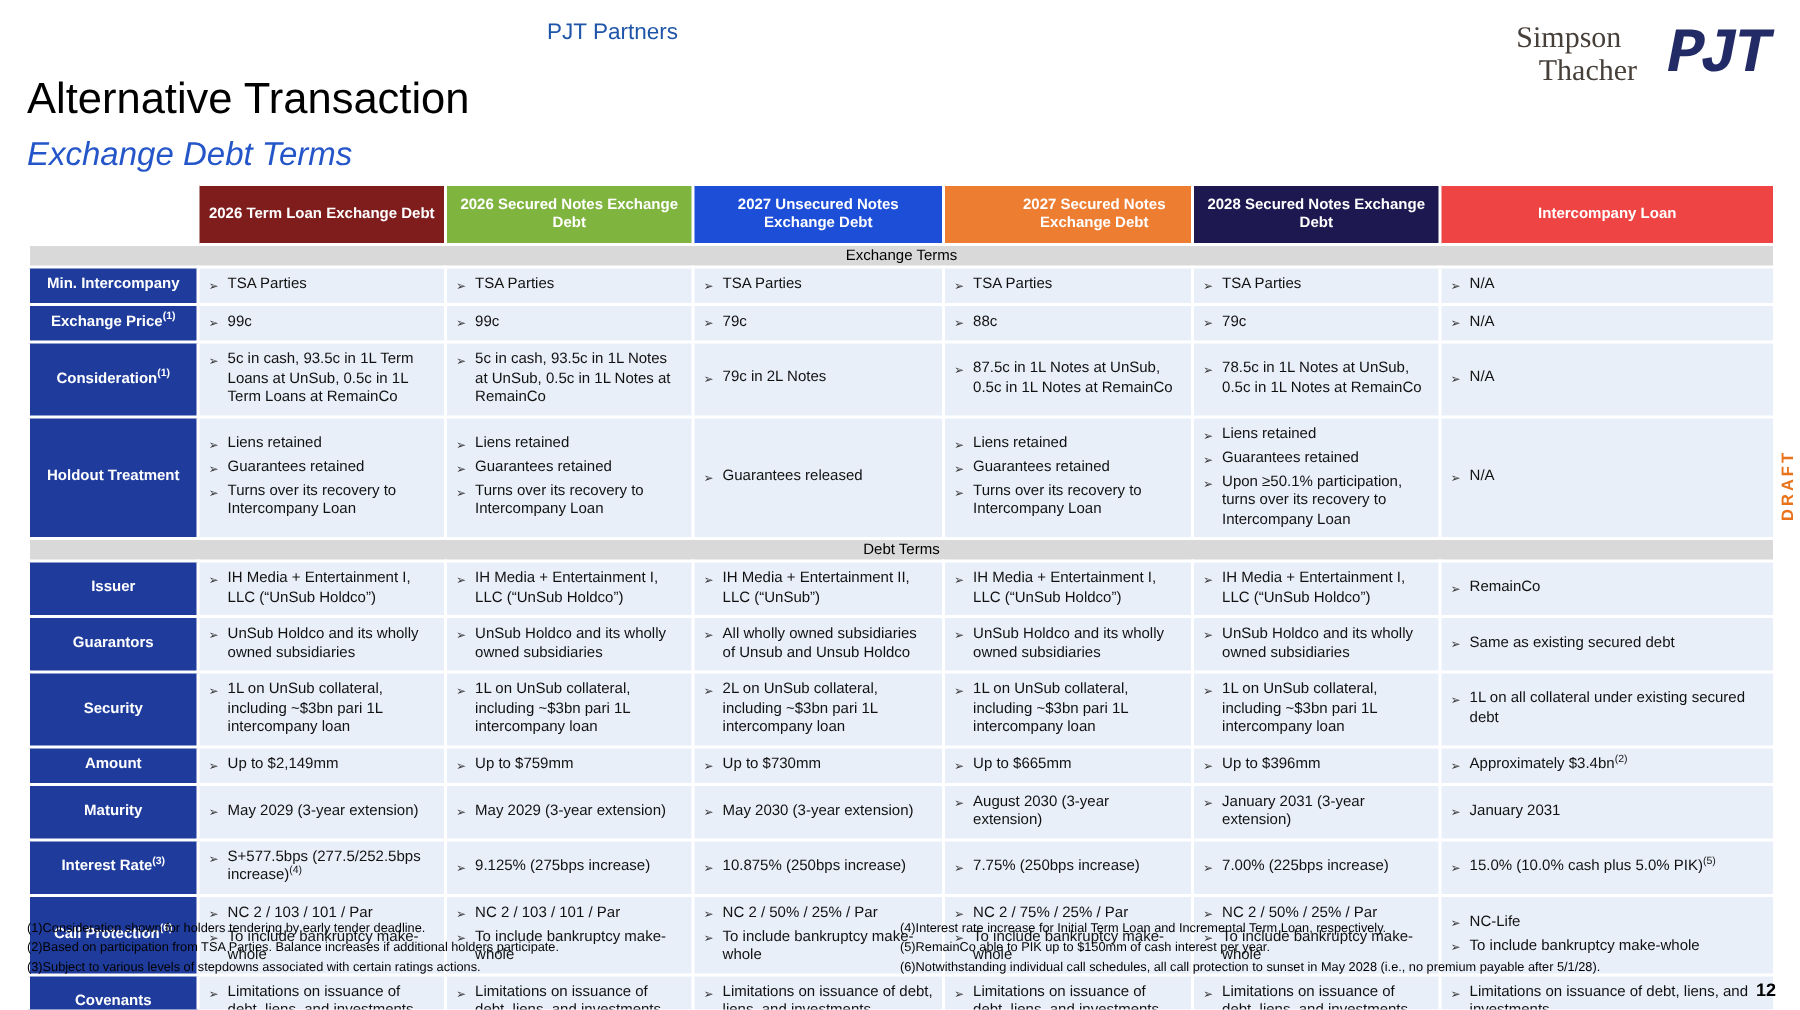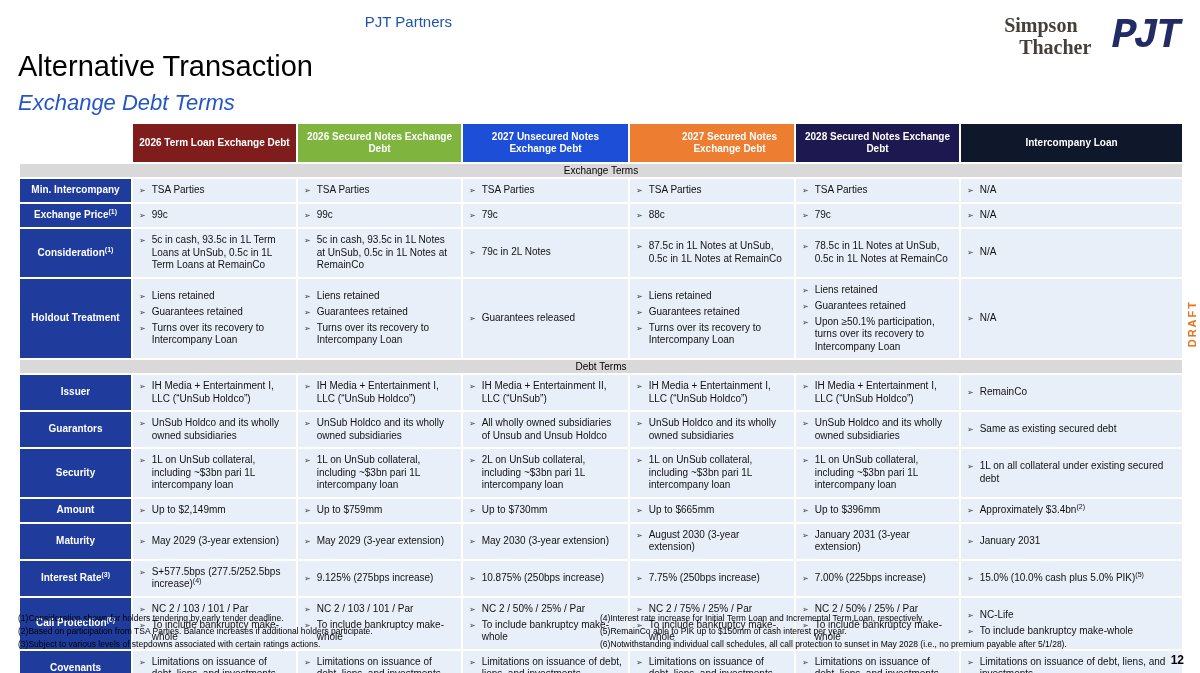--- a/index.html
+++ b/index.html
@@ -2,21 +2,21 @@
 <html><head>
 <meta charset="utf-8">
 <style>
   html,body{margin:0;padding:0;}
   body{width:1200px;height:673px;position:relative;overflow:hidden;background:#ffffff;
        font-family:"Liberation Sans",sans-serif;color:#000;}
 
   .brand-top{position:absolute;top:13px;left:252px;width:200px;text-align:right;
              font-size:15px;color:#1F55A8;}
   .logo-wrap{position:absolute;top:14px;right:22px;display:flex;align-items:center;gap:20px;}
-  .st-logo{font-family:"Liberation Serif",serif;font-size:20px;color:#47403A;line-height:1.1;font-weight:bold;}
+  .st-logo{font-family:"Liberation Serif",serif;font-size:20px;color:#47403A;line-height:1.1;}
   .st-logo .line2{padding-left:15px;}
   .pjt-logo{font-family:Liberation Mono, monospace;font-style:italic;font-weight:700;
             font-size:42px;color:#232B66;letter-spacing:-3px;line-height:1;}
 
   .title{position:absolute;top:50px;left:18px;font-size:29px;color:#000;}
   .subtitle{position:absolute;top:90px;left:18px;font-size:22px;font-style:italic;color:#2456C9;}
 
   .draft{position:absolute;top:300px;right:2px;writing-mode:vertical-rl;transform:rotate(180deg);
          color:#E8731A;font-size:11px;font-weight:700;letter-spacing:2px;}
 
@@ -70,21 +70,21 @@
       <col style="width: 223px;">
     </colgroup>
     <tbody>
       <tr>
         <th class="corner"></th>
         <th class="col-head" style="background: #7f1d1d;">2026 Term Loan Exchange Debt</th>
         <th class="col-head" style="background: rgb(127, 180, 63);">2026 Secured Notes Exchange Debt</th>
         <th class="col-head" style="background: #1d4ed8;">2027 Unsecured Notes Exchange Debt</th>
         <th class="col-head" style="background: rgb(237, 125, 49); padding-left: 40px;">2027 Secured Notes Exchange Debt</th>
         <th class="col-head" style="background: rgb(30, 24, 80);">2028 Secured Notes Exchange Debt</th>
-        <th class="col-head" style="background: #0f172a;">Intercompany Loan</th>
+        <th class="col-head" style="background: #ef4444;">Intercompany Loan</th>
       </tr>
       <tr>
         <td colspan="7" class="section-band">Exchange Terms</td>
       </tr>
       <tr>
         <th class="row-label">Min. Intercompany</th>
         <td class="cell">
           <div class="bullet-item">
             <span class="bullet">➢</span>
             <span class="btxt">TSA Parties</span>

